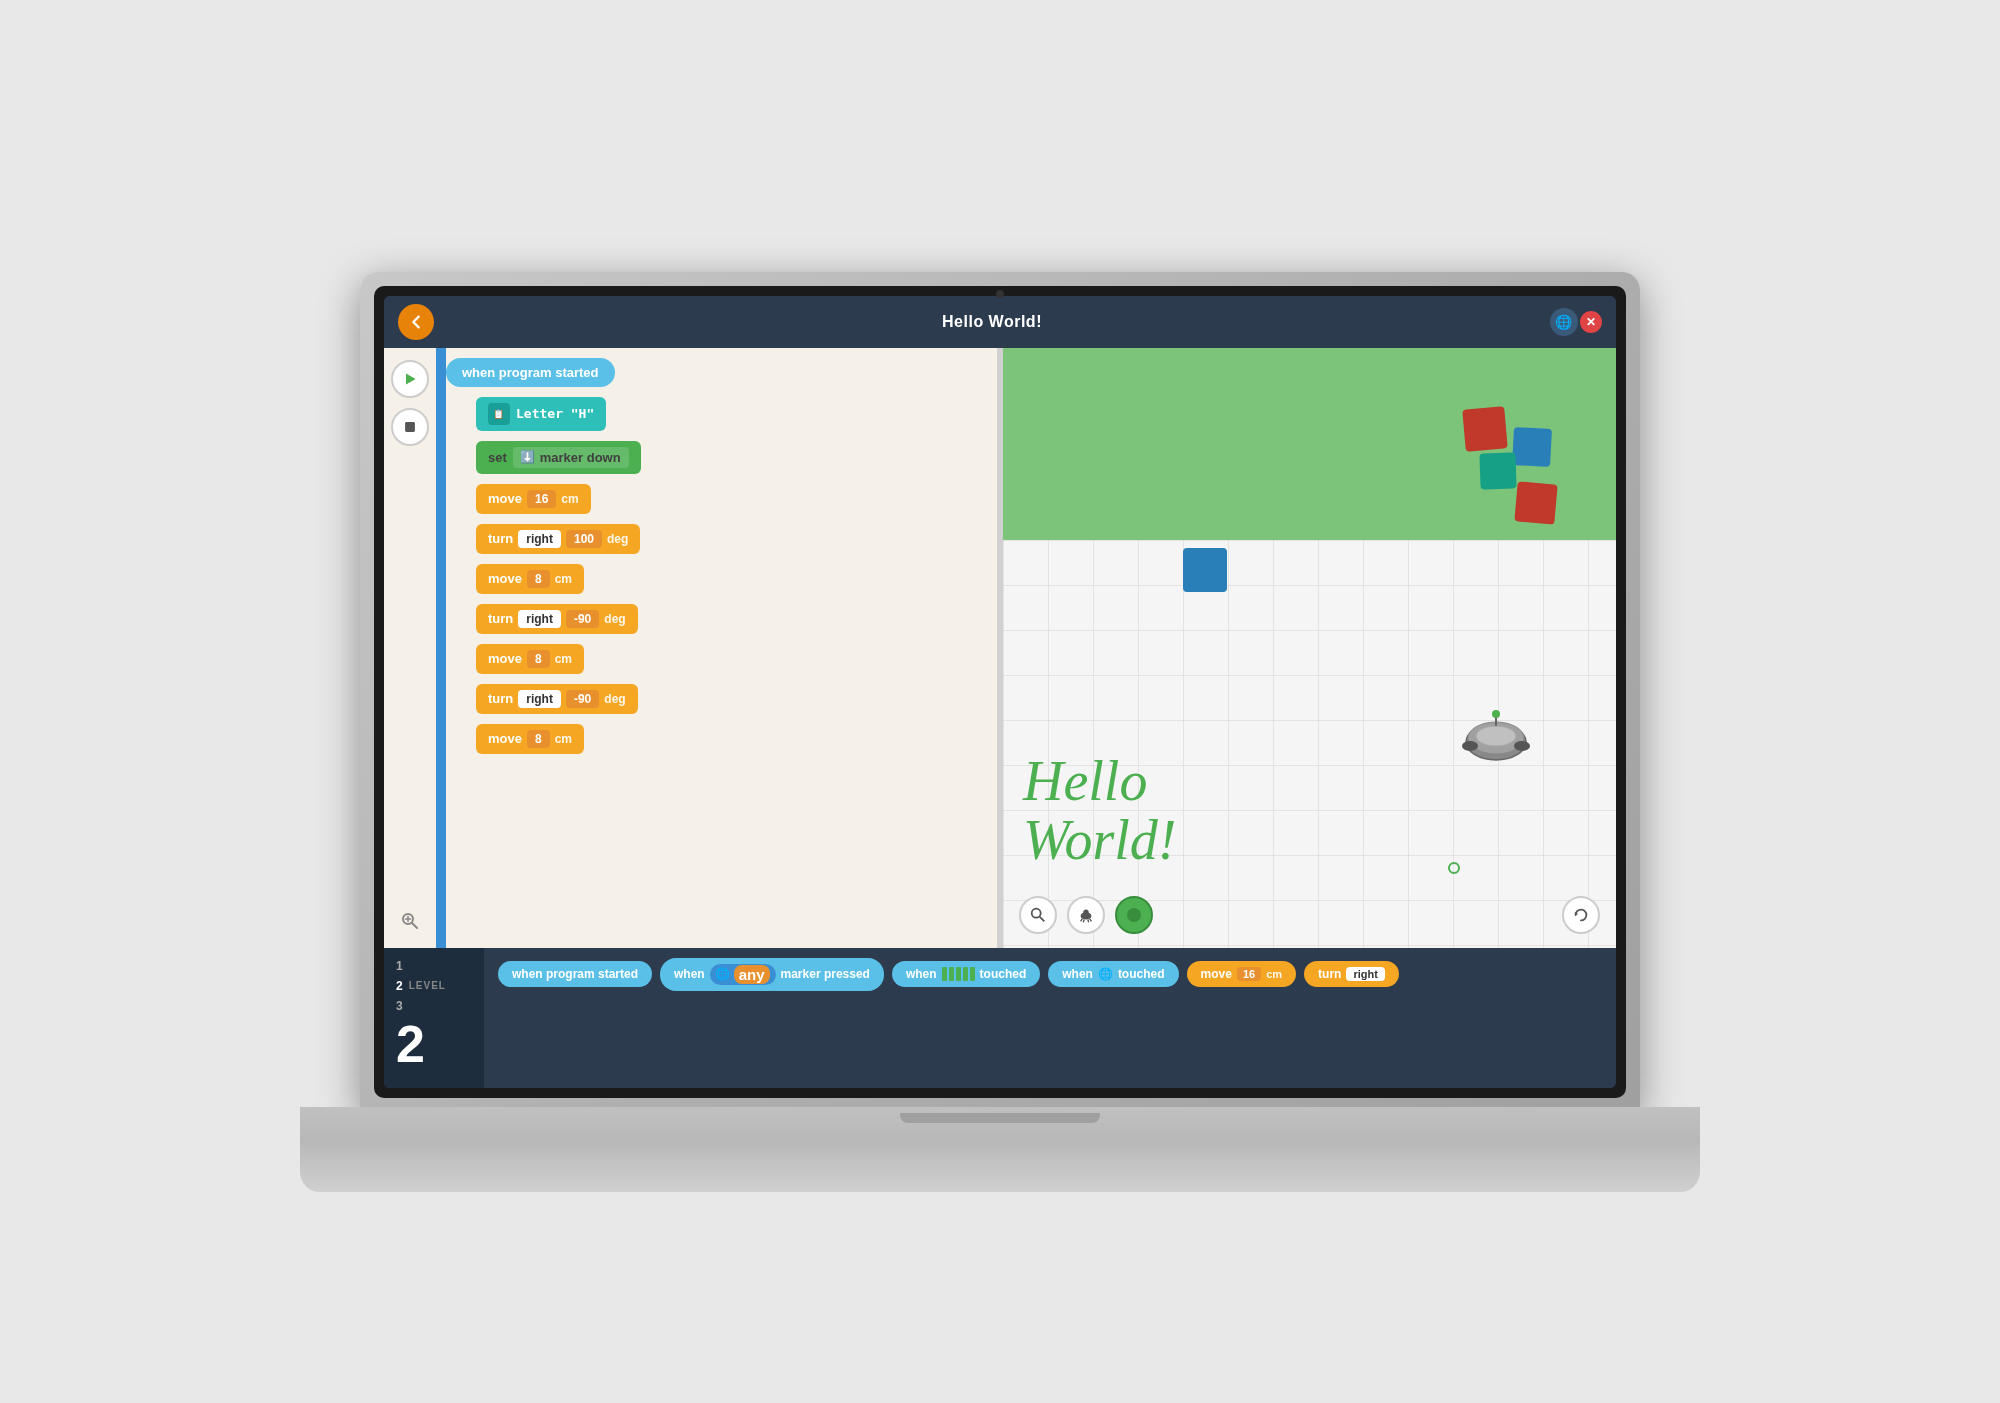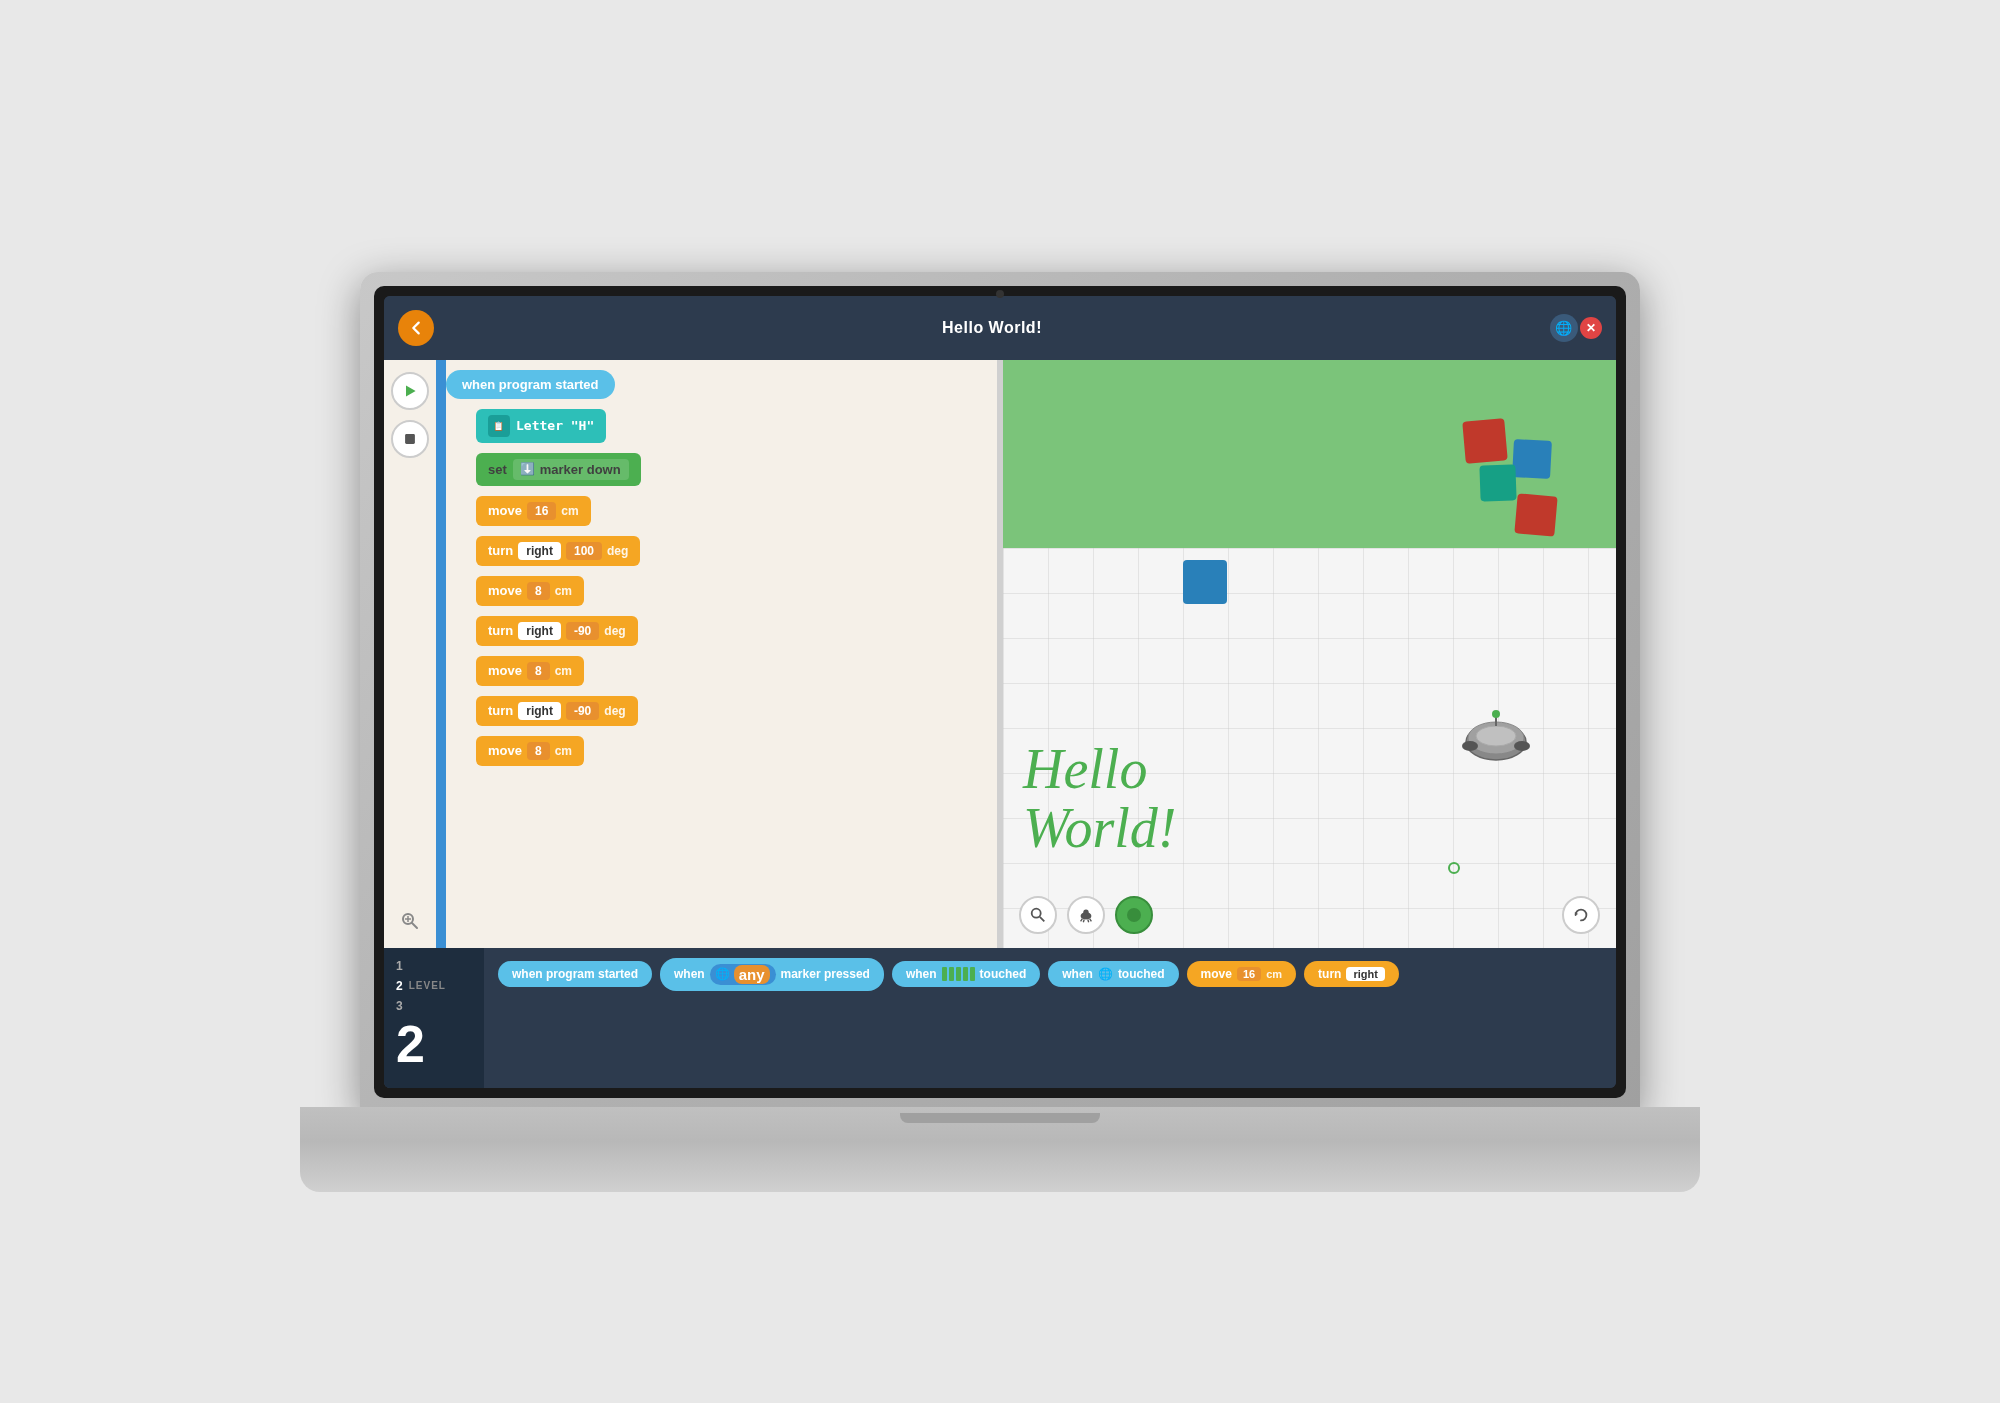--- a/index.html
+++ b/index.html
@@ -92,21 +92,21 @@
       height: 100%;
       background: #2d3b4e;
     }
 
     
     .top-bar {
       display: flex;
       align-items: center;
       background: #2d3b4e;
       padding: 8px 14px;
-      height: 64px;
+      height: 52px;
       position: relative;
     }
 
     .back-btn {
       width: 36px;
       height: 36px;
       background: #e8830a;
       border-radius: 50%;
       display: flex;
       align-items: center;
@@ -681,21 +681,21 @@
                 <div style="position:absolute; top:60px; right:110px; width:42px; height:42px; background:#c0392b; border-radius:4px; transform:rotate(-5deg);"></div>
 
                 <div style="position:absolute; top:80px; right:65px; width:38px; height:38px; background:#2980b9; border-radius:4px; transform:rotate(3deg);"></div>
 
                 <div style="position:absolute; top:105px; right:100px; width:36px; height:36px; background:#16a085; border-radius:4px; transform:rotate(-2deg);"></div>
 
                 <div style="position:absolute; top:135px; right:60px; width:40px; height:40px; background:#c0392b; border-radius:4px; transform:rotate(5deg);"></div>
 
                 <div style="position:absolute; top:200px; left:180px; width:44px; height:44px; background:#2980b9; border-radius:4px;"></div>
 
-                <div style="position:absolute; bottom:90px; left:20px; font-family:'Georgia',serif; font-size:56px; color:#4caf50; font-style:italic; line-height:1.05;">
+                <div style="position:absolute; bottom:78px; left:20px; font-family:'Georgia',serif; font-size:56px; color:#4caf50; font-style:italic; line-height:1.05;">
                   <div>Hello</div>
                   <div>World!</div>
                 </div>
 
                 <div style="position:absolute; bottom:170px; right:80px; width:80px; height:80px;">
                   <svg viewBox="0 0 80 80" width="80" height="80">
 
                     <ellipse cx="40" cy="44" rx="30" ry="18" fill="#888" stroke="#666" stroke-width="1.5"></ellipse>
                     <ellipse cx="40" cy="40" rx="28" ry="16" fill="#a0a0a0" stroke="#888" stroke-width="1"></ellipse>
 

